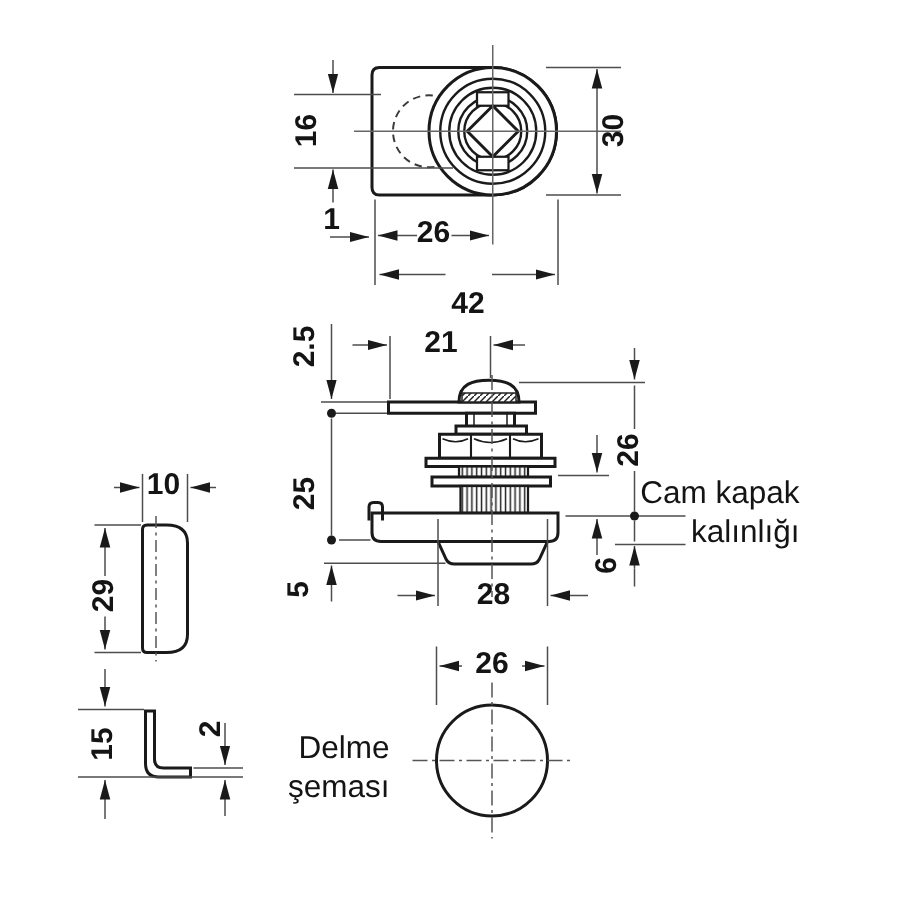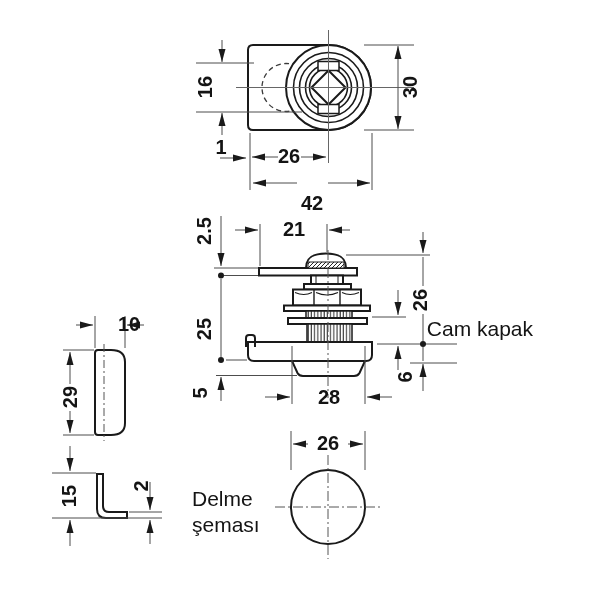--- a/index.html
+++ b/index.html
@@ -199,26 +199,27 @@
 <div class="dim rot" style="left:204px;top:231px;">2.5</div>
 <div class="dim" style="left:294px;top:229px;text-align:right;">21</div>
 <div class="dim rot" style="left:420px;top:300px;">26</div>
 <div class="dim rot" style="left:204px;top:329px;">25</div>
 <div class="dim rot" style="left:200px;top:393px;">5</div>
 <div class="dim" style="left:329px;top:397px;">28</div>
 <div class="dim rot" style="left:405px;top:377px;">6</div>
 
 <div class="lbl right" style="left:400px;top:316px;width:133px;">
   <span>Cam kapak</span><br>
+  <span>kalınlığı</span>
 </div>
 
-<div class="dim" style="left:109px;top:324px;margin-left:20px;">10</div>
+<div class="dim" style="left:109px;top:324px;">10</div>
 <div class="dim rot" style="left:70px;top:397px;">29</div>
 <div class="dim rot" style="left:69px;top:496px;">15</div>
 <div class="dim rot" style="left:141px;top:486px;">2</div>
 
 <div class="dim" style="left:328px;top:443px;">26</div>
-<div class="lbl" style="left:192px;top:486px;">
+<div class="lbl" style="left:192px;top:486px;text-align:right;">
   <span>Delme</span><br>
   <span>şeması</span>
 </div>
 
 </div>
 
 </body></html>

